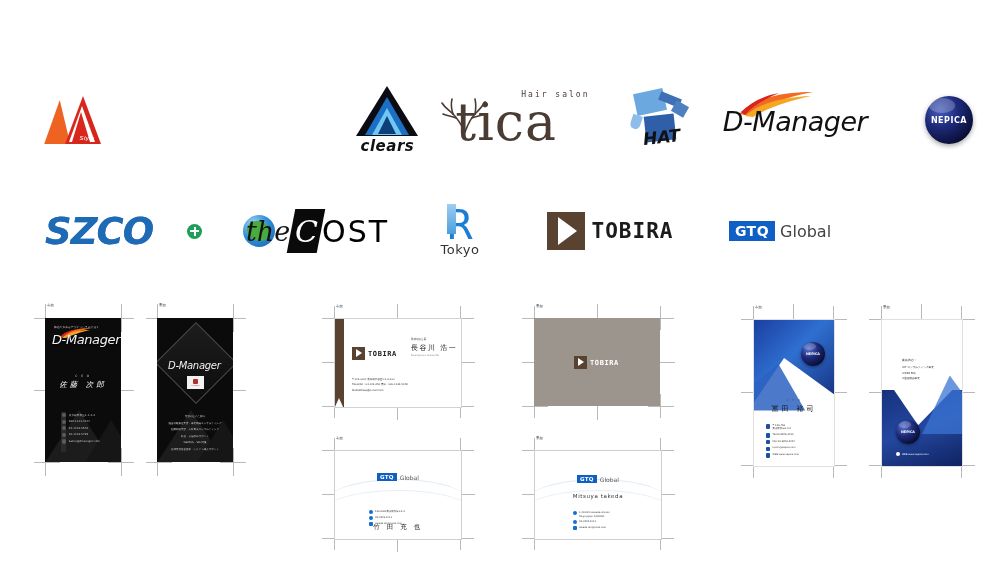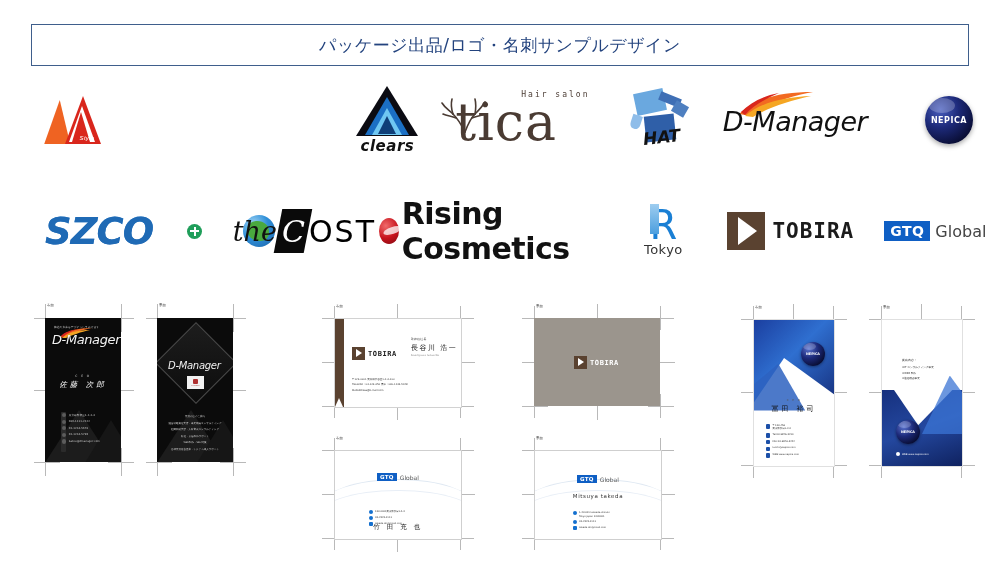--- a/index.html
+++ b/index.html
@@ -429,23 +429,20 @@
   .np-srv{position:absolute;font-size:2.6px;color:#222;line-height:2.2;font-family:"DejaVu Sans",sans-serif;}
   .np-url{position:absolute;display:flex;align-items:center;gap:2px;}
   .np-url-ico{width:4px;height:4px;border-radius:50%;background:#fff;flex:none;}
   .np-url-t{font-size:2.4px;color:#fff;font-family:"DejaVu Sans",sans-serif;}
 </style>
 </head>
 <body>
 
 <div class="slide">
 
-  <div class="title-box">
-    <div class="title-text">パッケージ出品/ロゴ・名刺サンプルデザイン</div>
-  </div>
 
   <div class="logo-row logo-row-1">
 
     <div class="logo-cell l-arch">
       <div class="arch-wrap">
         <div class="arch-mark">
           <div class="arch-tri-a"></div>
           <div class="arch-tri-b"></div>
           <div class="arch-tri-b-in"></div>
           <div class="arch-tri-c"></div>
@@ -527,26 +524,20 @@
     <div class="logo-cell l-cost">
       <div class="cost-wrap">
         <div class="cost-the">the</div>
         <div class="cost-cbox">
           <div class="cost-c">C</div>
         </div>
         <div class="cost-ost">OST</div>
       </div>
     </div>
 
-    <div class="logo-cell l-rising">
-      <div class="rising-wrap">
-        <div class="rising-ball"></div>
-        <div class="rising-text">Rising Cosmetics</div>
-      </div>
-    </div>
 
     <div class="logo-cell l-rexnos">
       <div class="rex-wrap">
         <div class="rex-r">
           <span class="rex-bldg"></span><span>R</span>
         </div>
         <div class="rex-text">Tokyo</div>
       </div>
     </div>
 

